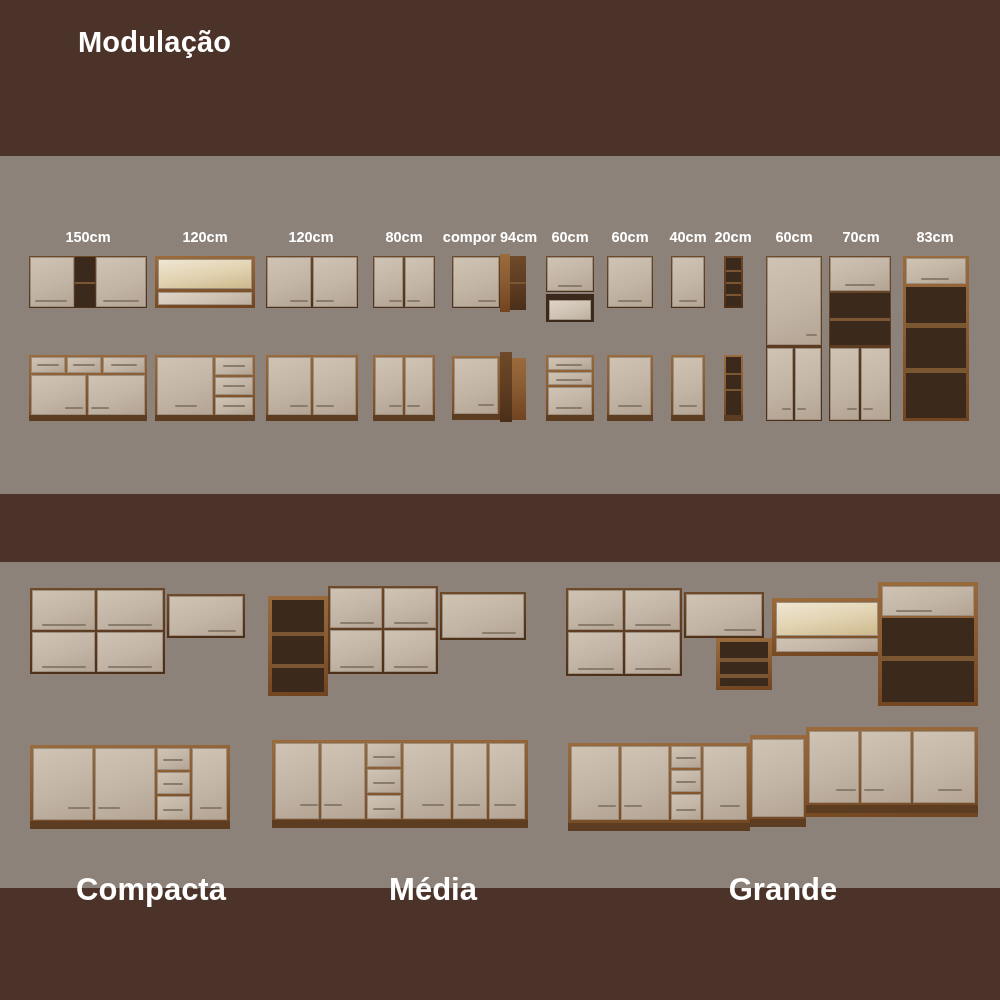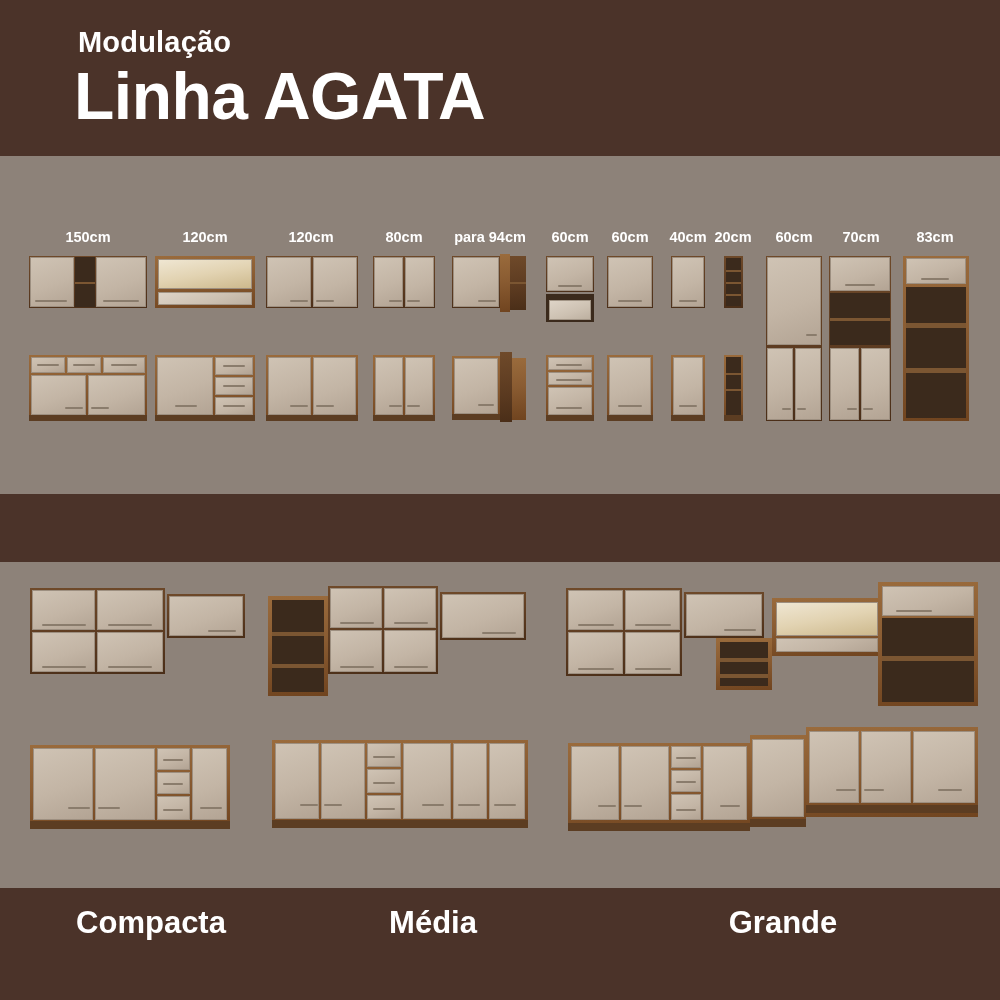--- a/index.html
+++ b/index.html
@@ -140,40 +140,39 @@
     height: 112px;
     background: #4b3329;
   }
   .footer-label {
     position: absolute;
     color: #ffffff;
     font-size: 31px;
     font-weight: 600;
     text-align: center;
     transform: translateX(-50%);
-    top: 905px;
+    top: 872px;
     white-space: nowrap;
   }
 </style>
 </head>
 <body>
 
 <div id="page">
 
   <div class="header-band"></div>
   <div class="header-sub">Modulação</div>
-  <div class="header-title">Linha AGATA</div>
 
   <div class="modules-band"></div>
 
   <div class="size-label" style="left:88px;  top:229px;">150cm</div>
   <div class="size-label" style="left:205px; top:229px;">120cm</div>
   <div class="size-label" style="left:311px; top:229px;">120cm</div>
   <div class="size-label" style="left:404px; top:229px;">80cm</div>
-  <div class="size-label" style="left:490px; top:229px;">para 94cm</div>
+  <div class="size-label" style="left:490px; top:229px;">compor 94cm</div>
   <div class="size-label" style="left:570px; top:229px;">60cm</div>
   <div class="size-label" style="left:630px; top:229px;">60cm</div>
   <div class="size-label" style="left:688px; top:229px;">40cm</div>
   <div class="size-label" style="left:733px; top:229px;">20cm</div>
   <div class="size-label" style="left:794px; top:229px;">60cm</div>
   <div class="size-label" style="left:861px; top:229px;">70cm</div>
   <div class="size-label" style="left:935px; top:229px;">83cm</div>
 
   <div class="mod" style="left:29px; top:256px; width:118px; height:52px;">
     <div class="wood-dark" style="position:absolute;left:0;top:0;width:118px;height:52px;"></div>

